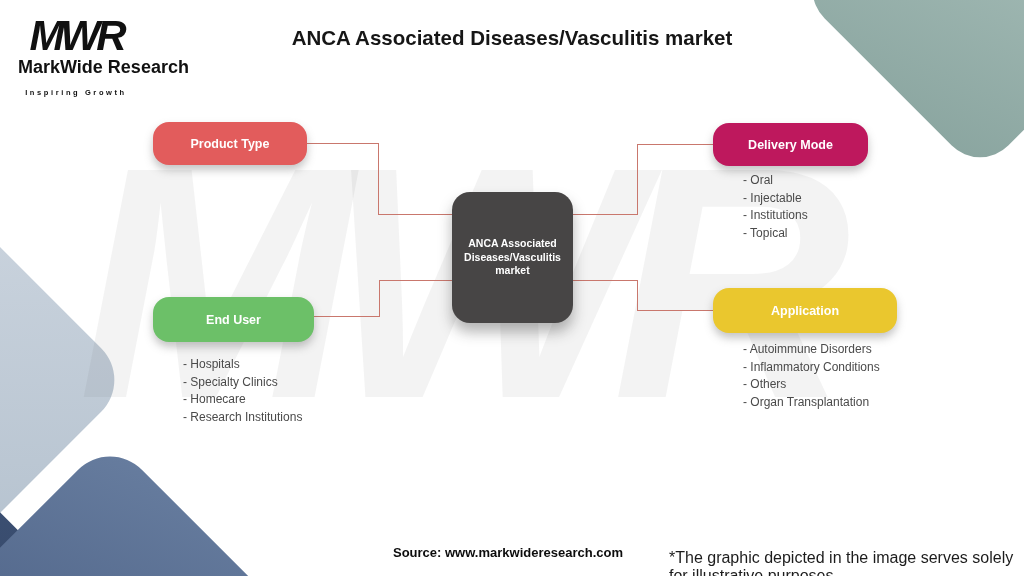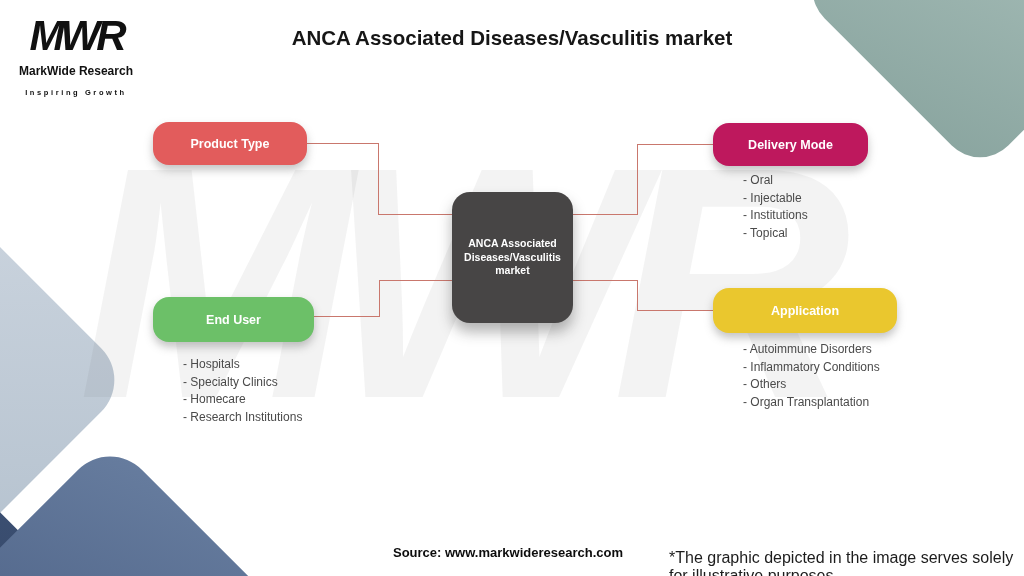--- a/index.html
+++ b/index.html
@@ -33,21 +33,21 @@
   
   .watermark{
     position:absolute;left:78px;top:118px;z-index:0;
     font-size:330px;line-height:1;font-weight:900;font-style:italic;
     letter-spacing:-26px;color:rgba(90,90,90,0.075);
     user-select:none;white-space:nowrap;
   }
   
   .logo{position:absolute;left:18px;top:16px;width:116px;text-align:center;z-index:3;color:#111;}
   .logo .brand{font-size:42px;line-height:40px;font-weight:900;font-style:italic;letter-spacing:-4px;}
-  .logo .name{font-size:12px;font-weight:800;letter-spacing:0px;margin-top:8px;white-space:nowrap;}
+  .logo .name{font-size:18px;font-weight:800;letter-spacing:0px;margin-top:1px;white-space:nowrap;}
   .logo .tagline{font-size:7.5px;font-weight:700;letter-spacing:2.6px;margin-top:10px;white-space:nowrap;}
   
   .title{
     position:absolute;left:150px;right:150px;top:26px;z-index:3;
     text-align:center;font-size:20.5px;font-weight:bold;color:#161616;
   }
   
   .seg{position:absolute;background:#c9776d;z-index:1;}
   
   .node{

